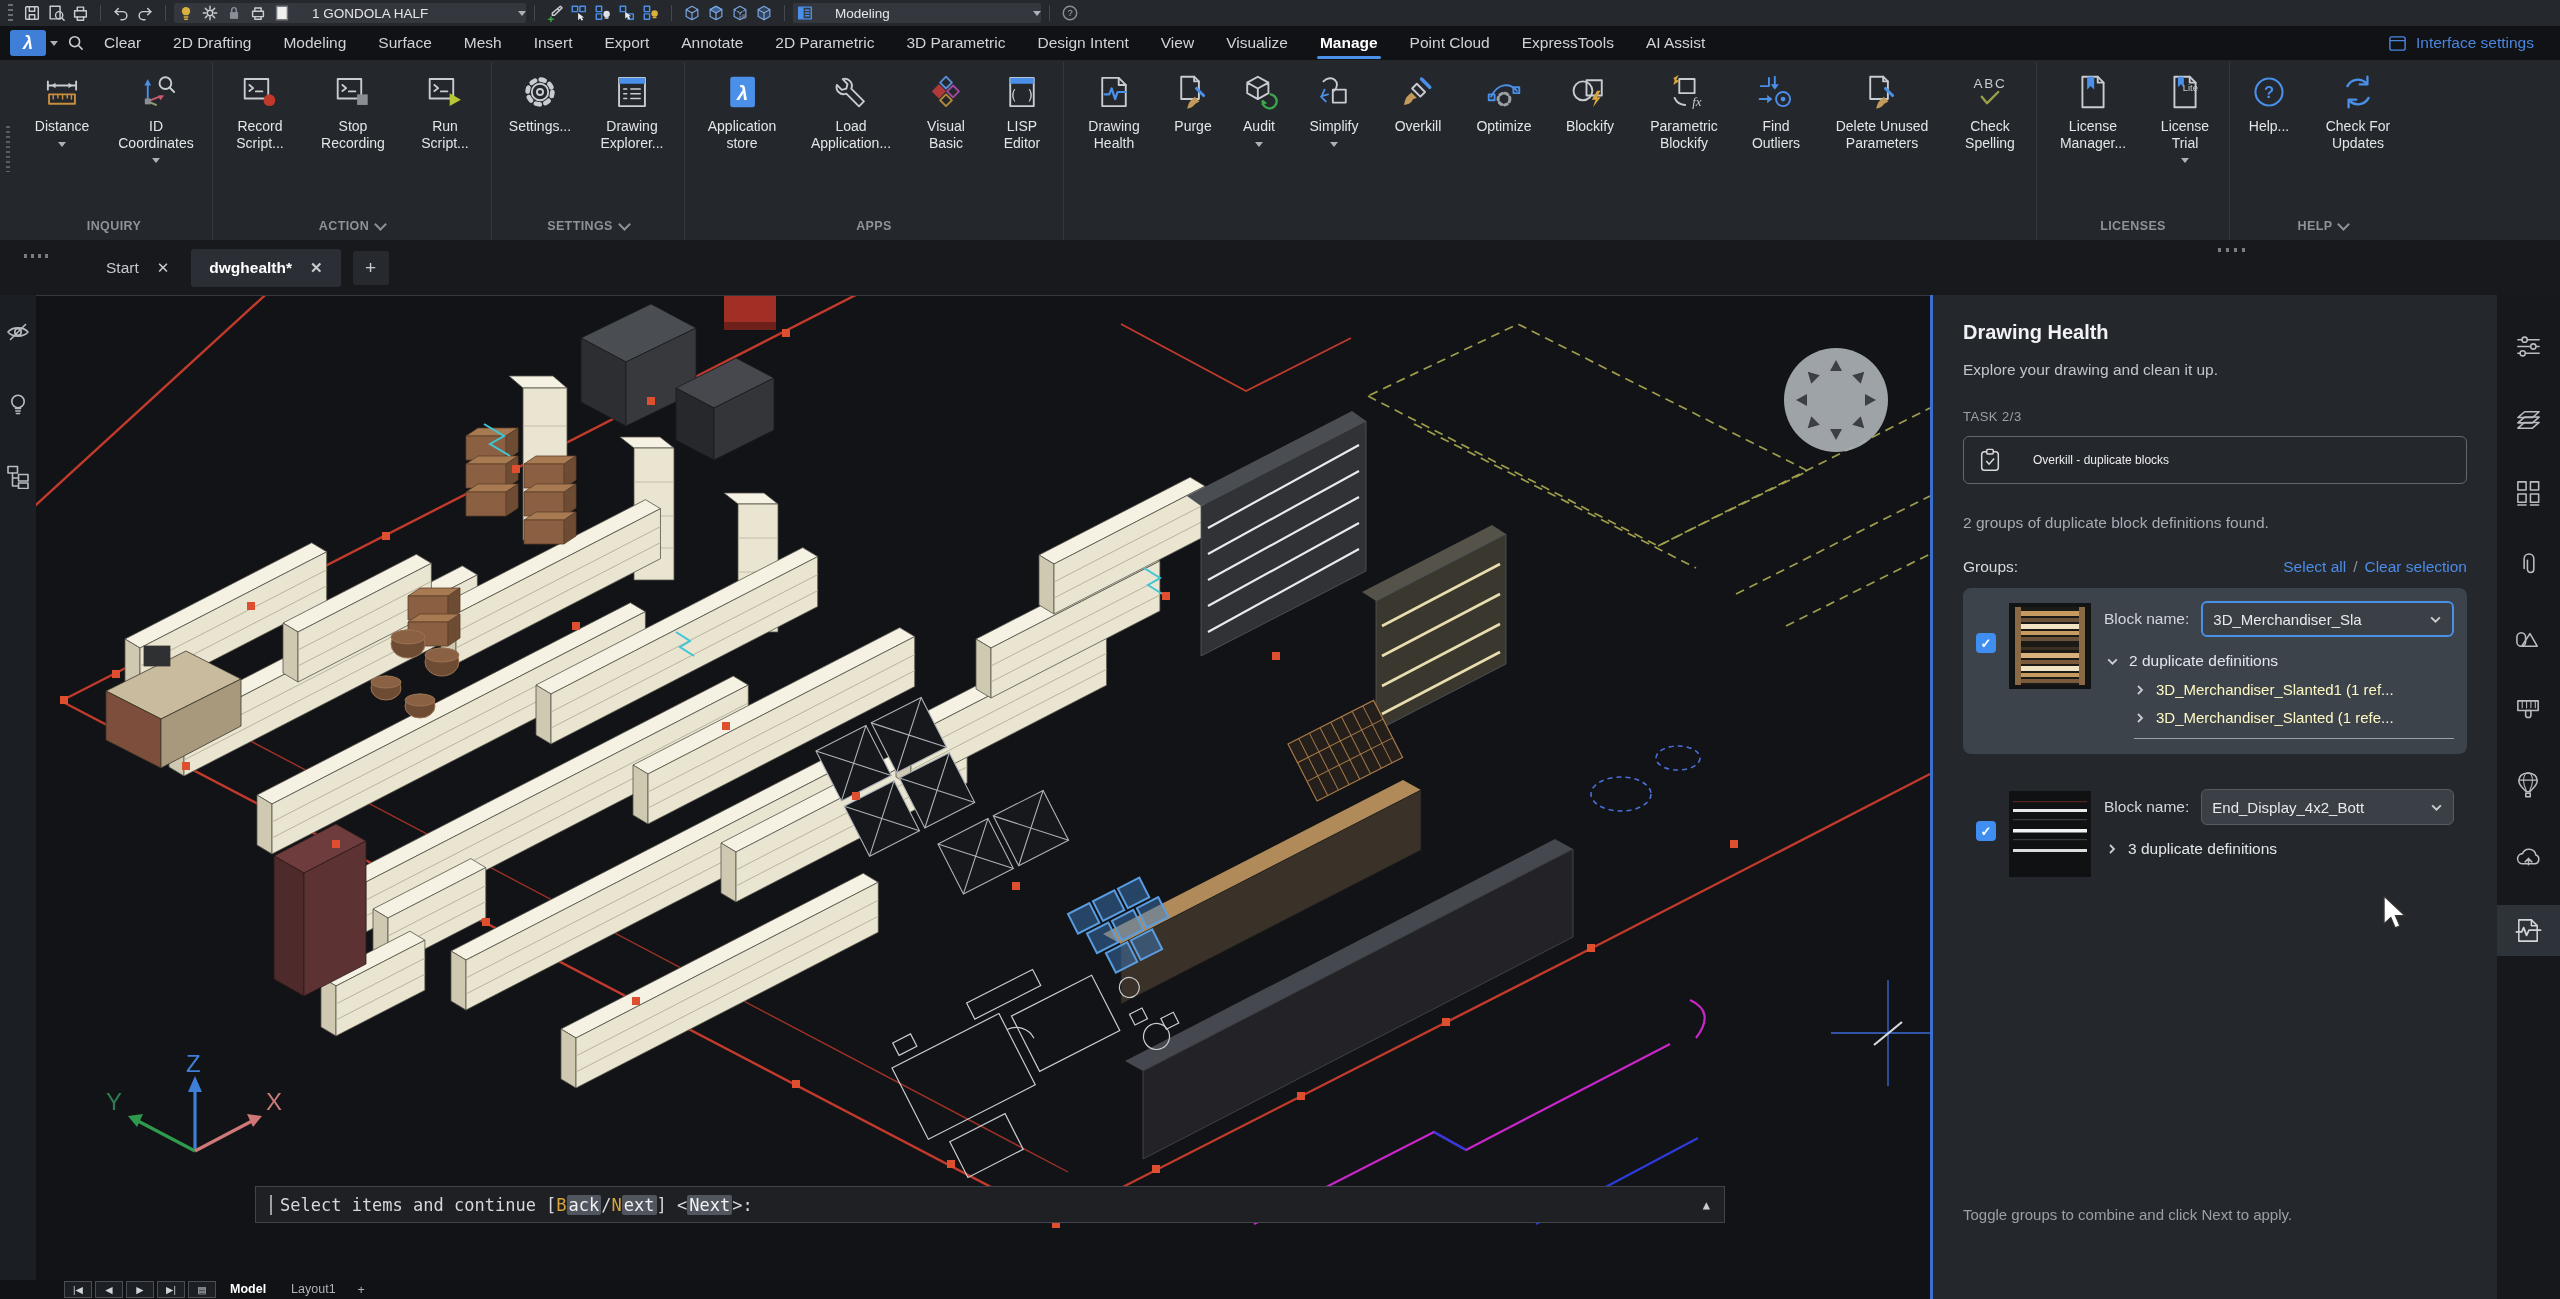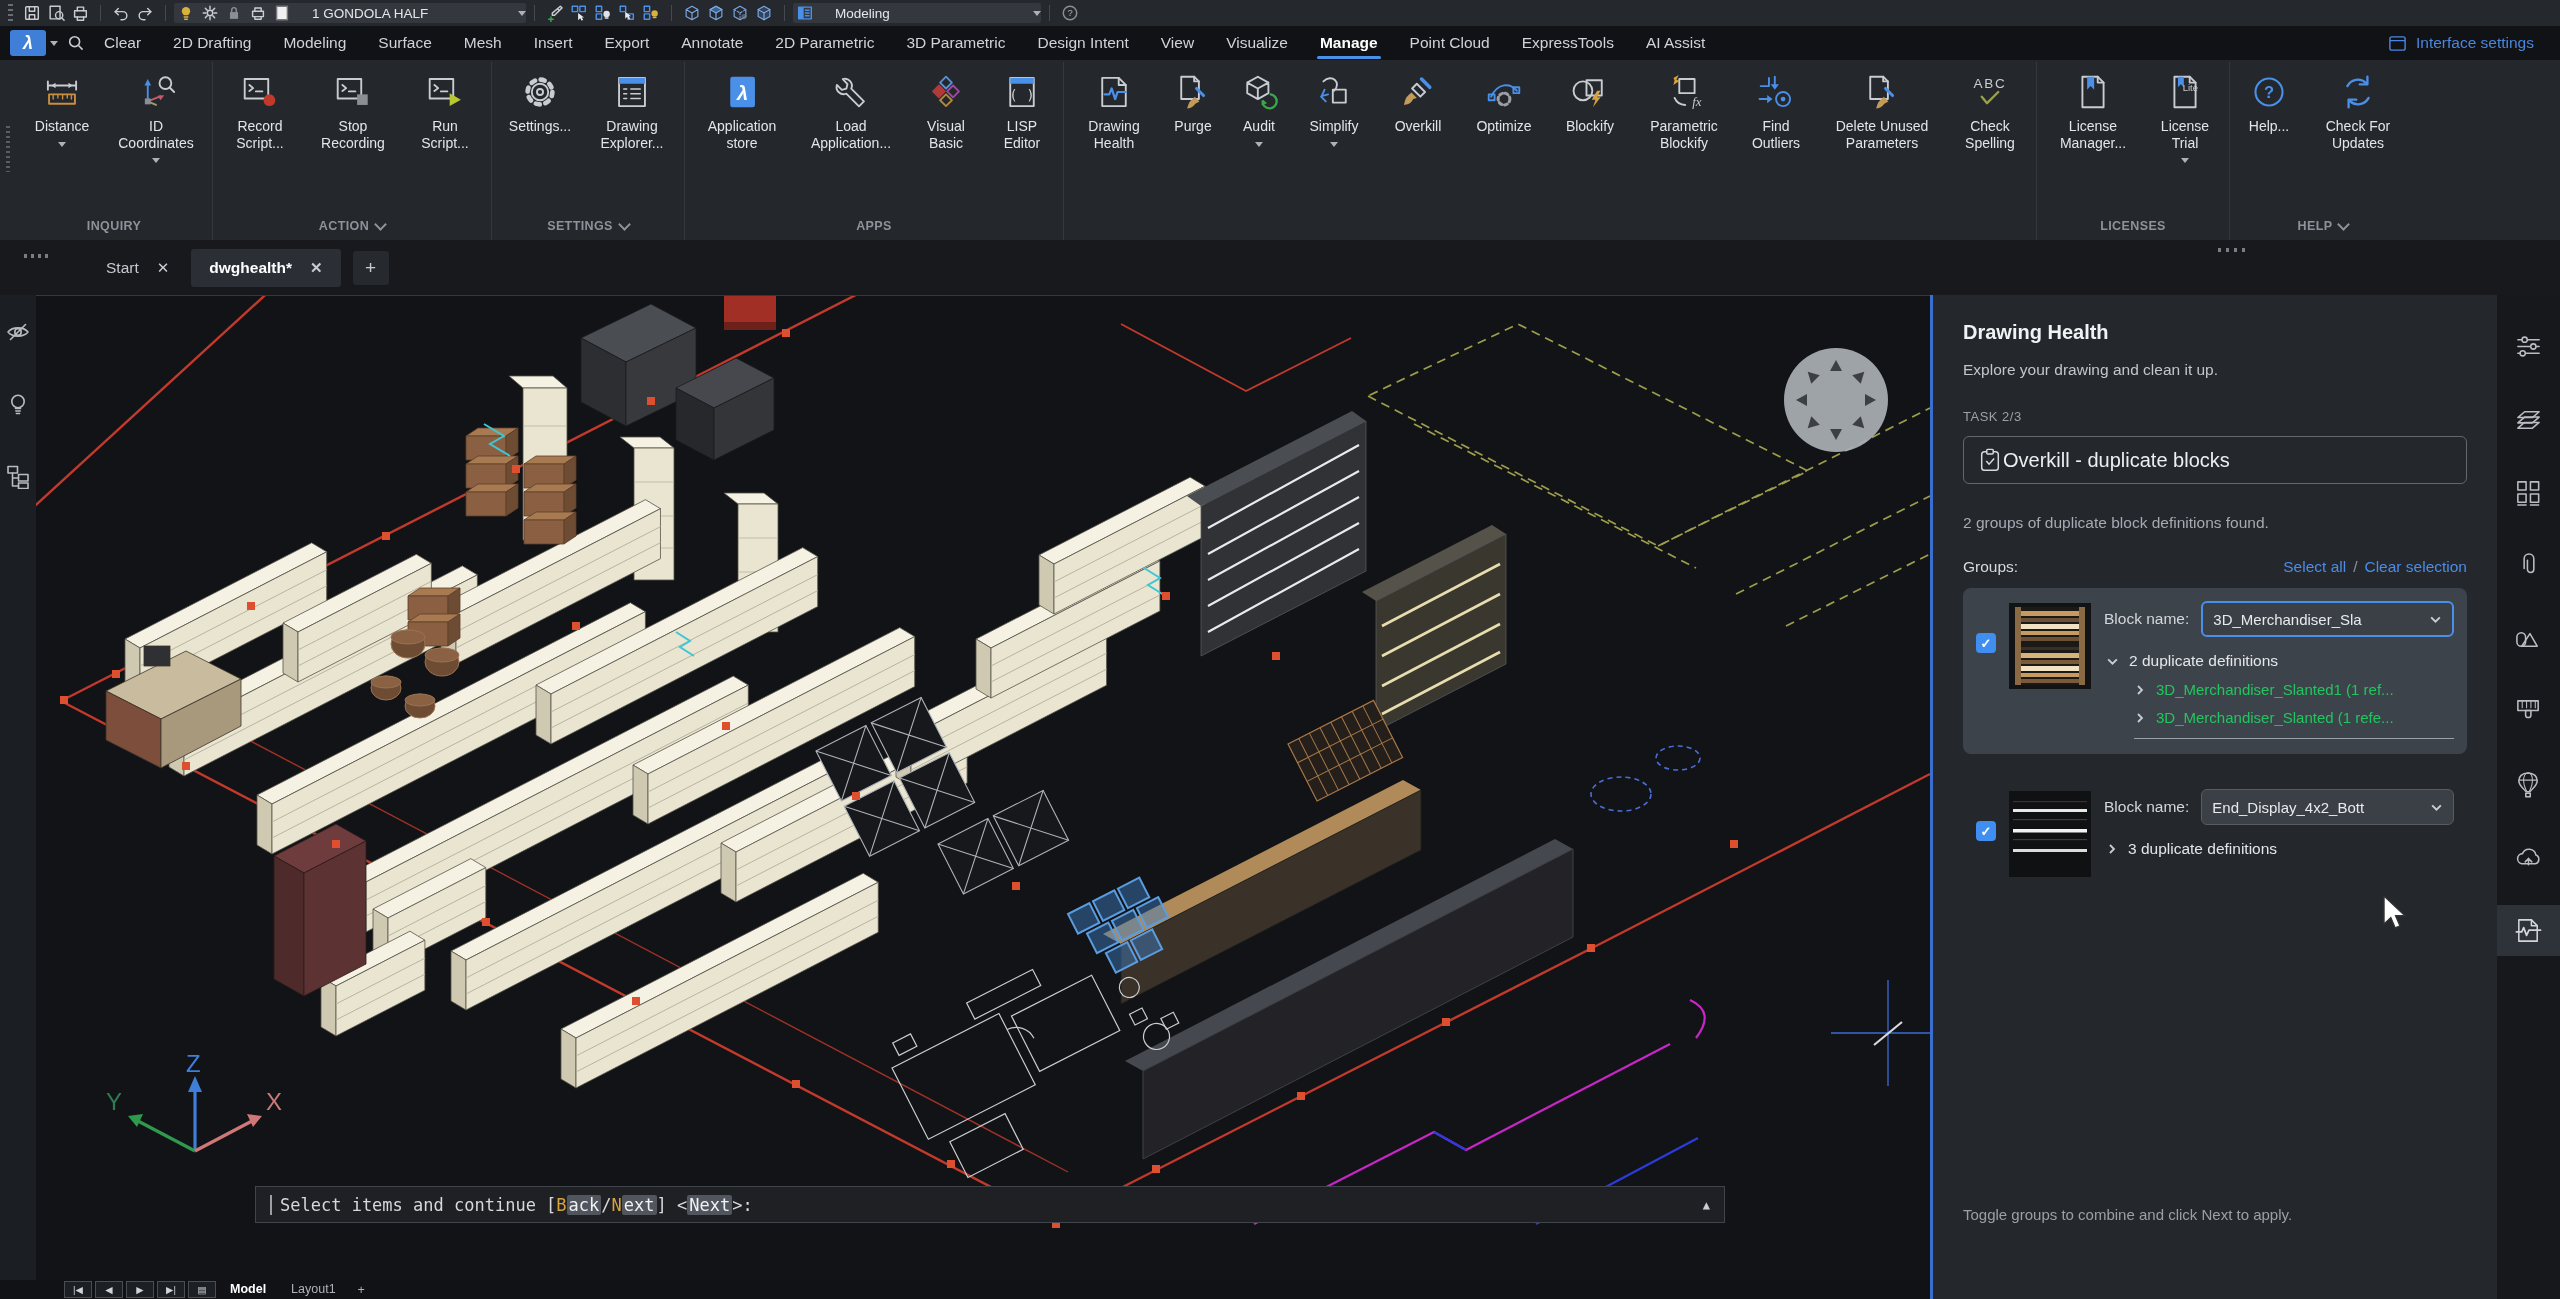--- a/index.html
+++ b/index.html
@@ -82,41 +82,41 @@
   .rs-item{width:63px;display:flex;justify-content:center;padding:11px 0;margin-bottom:22px;}
   .rs-item.active{background:#2e3339;}
   .rs-item svg{width:29px;height:29px;}
   
   #panel{position:absolute;left:1930px;top:0;width:567px;height:100%;background:#24272c;border-left:3px solid #3a6fd0;
        box-sizing:border-box;padding:26px 30px;font-size:15.5px;}
   .p-title{font-size:20px;font-weight:bold;color:#f0f2f4;}
   .p-sub{margin-top:17px;color:#c2c6cc;}
   .p-task-label{margin-top:30px;font-size:13px;color:#9aa0a8;letter-spacing:.5px;}
   .p-task-box{margin-top:12px;height:46px;border:1px solid #63676e;border-radius:6px;display:flex;align-items:center;
-       gap:1px;padding:0 14px;font-size:20px;color:#eceef0;}
+       gap:31px;padding:0 14px;font-size:12px;color:#eceef0;}
   .p-task-box svg{width:24px;height:24px;}
   .p-result{margin-top:30px;color:#a6abb3;}
   .p-groups-row{margin-top:26px;display:flex;align-items:baseline;}
   .p-link{color:#4c8ce8;}
   .p-linksep{color:#8d939b;margin:0 7px;}
   .g-card{margin-top:12px;border-radius:8px;padding:13px 13px 15px;display:flex;gap:13px;}
   .g-card.hl{background:#3d434b;}
   .g-check{width:20px;height:20px;border-radius:4px;background:#3f8ef0;color:#fff;font-size:13px;font-weight:bold;
        display:flex;align-items:center;justify-content:center;margin-top:32px;flex:none;}
   .g-thumb{width:82px;height:86px;flex:none;margin-top:2px;}
   .g-body{flex:1;min-width:0;}
   .g-row1{display:flex;align-items:center;gap:12px;}
   .g-bn-label{color:#d3d6da;white-space:nowrap;}
   .g-select{flex:1;height:36px;background:#3b4046;border:1px solid #575c63;border-radius:6px;display:flex;align-items:center;
        padding:0 10px;font-size:15px;color:#e8eaed;gap:8px;box-sizing:border-box;}
   .g-select.focus{border:2px solid #4a8fe8;}
   .sel-val{flex:1;white-space:nowrap;overflow:hidden;}
   .chev-svg{flex:none;}
   .g-toggle{margin-top:15px;margin-left:2px;display:flex;align-items:center;gap:10px;color:#e4e6e9;}
-  .g-child{margin-top:11px;margin-left:30px;display:flex;align-items:center;gap:10px;color:#22c55e;font-size:15px;white-space:nowrap;}
+  .g-child{margin-top:11px;margin-left:30px;display:flex;align-items:center;gap:10px;color:#fef9c3;font-size:15px;white-space:nowrap;}
   .g-child.uline{padding-bottom:12px;border-bottom:1px solid #9aa0a8;}
   .p-hint{position:absolute;left:30px;bottom:76px;color:#9aa0a8;font-size:15px;}
   .p-footer{position:absolute;left:30px;right:28px;bottom:16px;display:flex;align-items:center;}
   .p-back{color:#4c8ce8;font-size:16px;}
   .p-next{margin-left:auto;width:106px;height:40px;border-radius:20px;background:#3f7ee8;color:#fff;
        display:flex;align-items:center;justify-content:center;font-size:16px;}
   .p-cancel{margin-left:13px;width:112px;height:40px;border-radius:20px;border:1px solid #7e838a;color:#eceef0;
        display:flex;align-items:center;justify-content:center;font-size:16px;box-sizing:border-box;}
   #cursor{position:absolute;left:2382px;top:896px;z-index:60;}
 </style>

